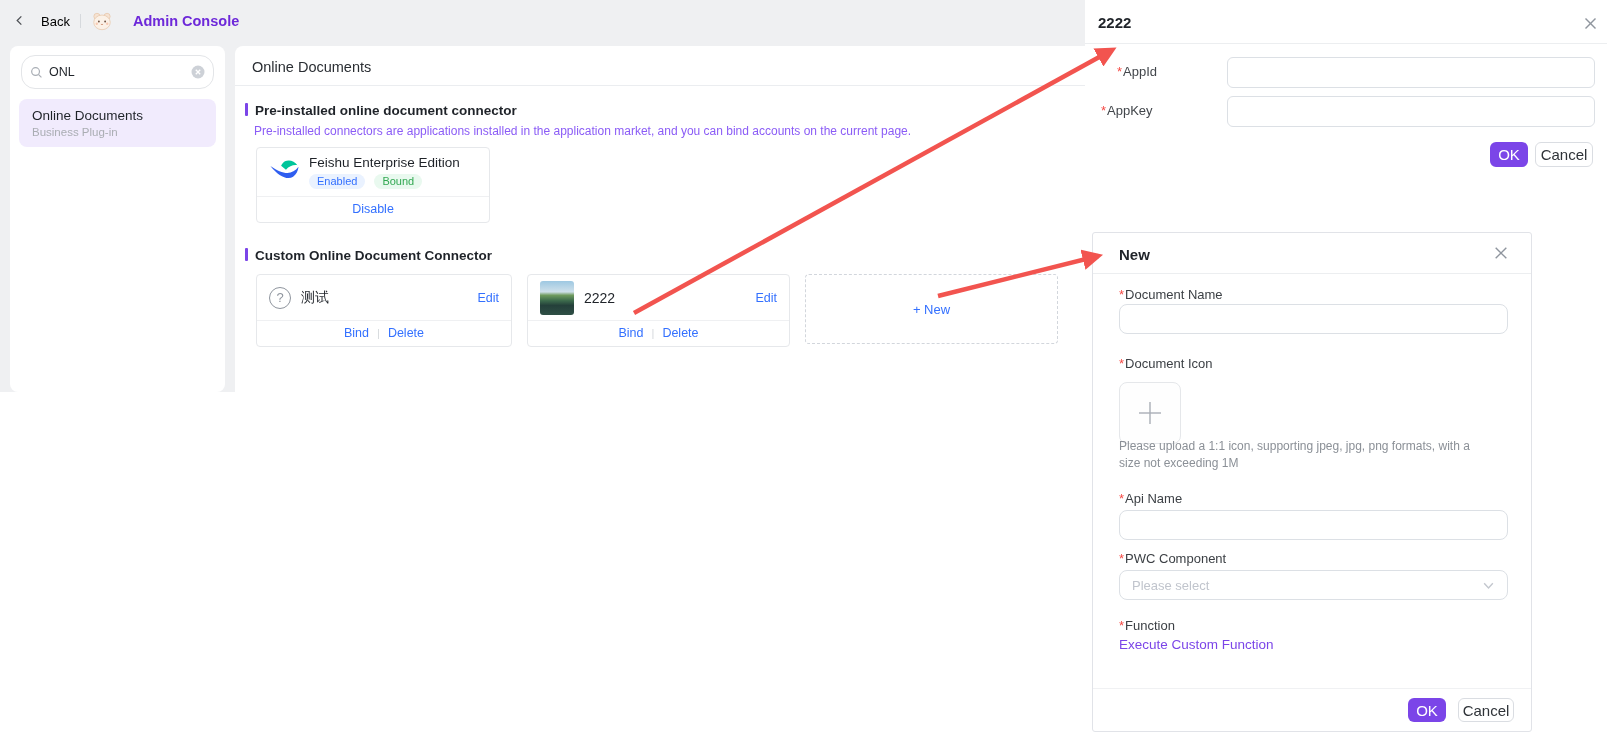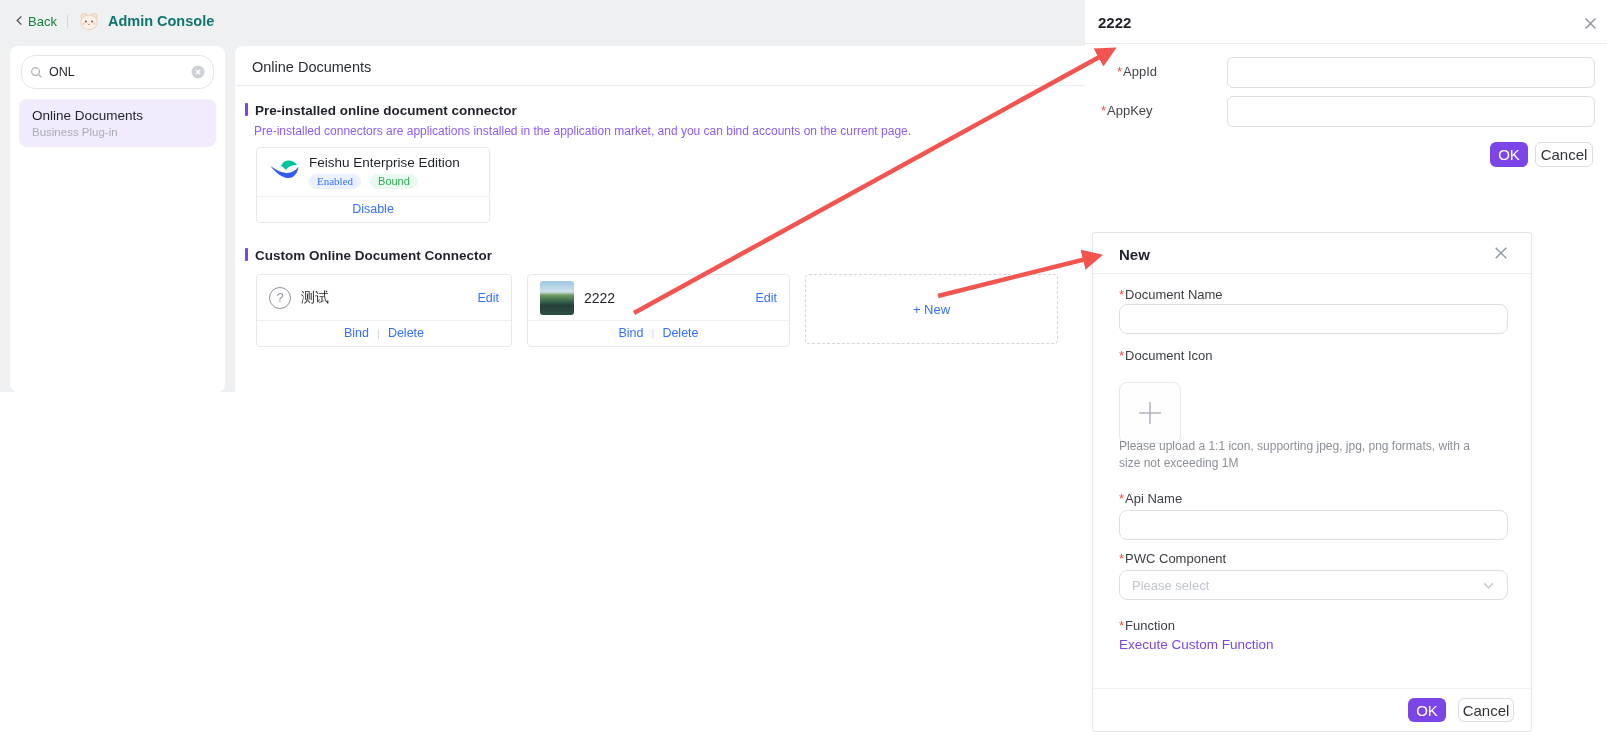--- a/index.html
+++ b/index.html
@@ -4,24 +4,24 @@
 <style>
   * { margin:0; padding:0; box-sizing:border-box; }
   html,body { background:#fff; }
   body { font-family:"Liberation Sans","DejaVu Sans",sans-serif; color:#1f2329; }
   .stage { position:relative; width:1607px; height:749px; overflow:hidden; background:#fff; }
 
   
   .app { position:absolute; left:0; top:0; width:1085px; height:392px; background:#eff0f2; }
 
   .topbar { position:absolute; left:0; top:0; width:1085px; height:42px; display:flex; align-items:center; padding-left:14px; }
-  .back { display:flex; align-items:center; gap:3px; font-size:13px; color:#15803d; cursor:pointer; }
+  .back { display:flex; align-items:center; gap:16px; font-size:13px; color:#000000; cursor:pointer; }
   .tb-sep { width:1px; height:14px; background:#d6d9dd; margin:0 10px; }
   .mascot { width:22px; height:22px; display:flex; }
-  .tb-title { font-size:14.5px; font-weight:bold; color:#0f766e; margin-left:8px; }
+  .tb-title { font-size:14.5px; font-weight:bold; color:#6d28d9; margin-left:20px; }
 
   .sidebar { position:absolute; left:10px; top:46px; width:215px; height:346px; background:#fff; border-radius:8px; }
   .search { margin:9px 11px 0 11px; height:27px; border:1px solid #e3e5e8; border-radius:14px; display:flex; align-items:center; padding:16px 8px; gap:6px; background:#fff; }
   .search-val { font-size:12.5px; color:#1f2329; }
   .clear-ic { margin-left:auto; display:flex; }
   .side-item { margin:10px 9px 0 9px; padding:9px 13px; border-radius:8px; }
   .side-item.selected { background:#f1ebfd; }
   .si-title { font-size:13.5px; color:#1f2329; }
   .si-sub { font-size:11.5px; color:#aaadb3; margin-top:3px; }
 
@@ -31,21 +31,21 @@
   .sec-bar { width:3px; height:13px; background:#7b45e8; border-radius:1px; }
   .sec-title { font-size:13.5px; font-weight:bold; color:#1f2329; }
   .sec-desc { margin:6px 0 0 19px; font-size:12px; color:#8b5cf6; }
 
   .card { border:1px solid #e6e8eb; border-radius:4px; background:#fff; }
   .feishu-card { margin:9px 0 0 21px; width:234px; }
   .card-top { display:flex; align-items:center; gap:10px; padding:7px 12px; min-height:45px; }
   .c-name { font-size:13.5px; color:#1f2329; }
   .badges { display:flex; gap:9px; margin-top:4px; }
   .badge { font-size:11px; padding:1px 8px 2px 8px; border-radius:9px; }
-  .badge.enabled { background:#eaf2ff; color:#3370ff;font-family:Liberation Serif, serif; }
+  .badge.enabled { background:#eaf2ff; color:#3370ff; }
   .badge.bound { background:#e9f9ef; color:#32a852; }
   .card-actions { border-top:1px solid #eff0f2; display:flex; justify-content:center; align-items:center; gap:8px; padding:5px 0 6px 0; }
   .blue-link { font-size:12.5px; color:#3370ff; text-decoration:none; cursor:pointer; }
   .link-sep { color:#d5d8dc; font-size:11px; }
 
   .cards-row { display:flex; gap:15px; margin:11px 0 0 21px; }
   .ccard { width:256px; }
   .ccard .card-top { padding:0 12px; height:44px; }
   .ccard .c-name { font-size:14px; }
   .edit-link { margin-left:auto; }
@@ -73,21 +73,21 @@
   .dlg-bind .btn-cancel { position:absolute; left:450px; top:142px; width:58px; height:25px; }
   .close-ic { cursor:pointer; display:flex; }
 
   .dlg-new { position:absolute; left:1092px; top:232px; width:440px; height:500px; background:#fff; border:1px solid #e1e3e8; border-radius:3px; }
   .dlg-new .dlg-title { position:absolute; left:26px; top:13px; }
   .dlg-new .dlg-close { position:absolute; left:400px; top:12px; }
   .dlg-new .dlg-div { position:absolute; left:0; top:40px; width:100%; border-top:1px solid #eceef0; }
   .dlg-new .fld-label { color:#3c4045; }
   .n-lab1 { position:absolute; left:26px; top:54px; }
   .n-inp1 { position:absolute; left:26px; top:71px; width:389px; height:30px; border-radius:8px; }
-  .n-lab2 { position:absolute; left:26px; top:115px; }
+  .n-lab2 { position:absolute; left:26px; top:123px; }
   .upload-box { position:absolute; left:26px; top:149px; width:62px; height:62px; border:1px solid #e5e7ea; border-radius:8px; display:flex; align-items:center; justify-content:center; cursor:pointer; background:#fefefe; }
   .hint { position:absolute; left:26px; top:205px; width:372px; font-size:12px; color:#8b9097; line-height:17px; }
   .n-lab3 { position:absolute; left:26px; top:258px; }
   .n-inp3 { position:absolute; left:26px; top:277px; width:389px; height:30px; border-radius:8px; }
   .n-lab4 { position:absolute; left:26px; top:318px;text-align:right; }
   .select { position:absolute; left:26px; top:337px; width:389px; height:30px; border:1px solid #dce0e5; border-radius:8px; display:flex; align-items:center; padding:0 12px; cursor:pointer; background:#fff; }
   .sel-ph { font-size:13px; color:#c1c5cd; }
   .sel-chev { margin-left:auto; display:flex; }
   .n-lab5 { position:absolute; left:26px; top:385px; }
   .fn-link { position:absolute; left:26px; top:404px; font-size:13.5px; color:#7b45e8; text-decoration:none; cursor:pointer; }

